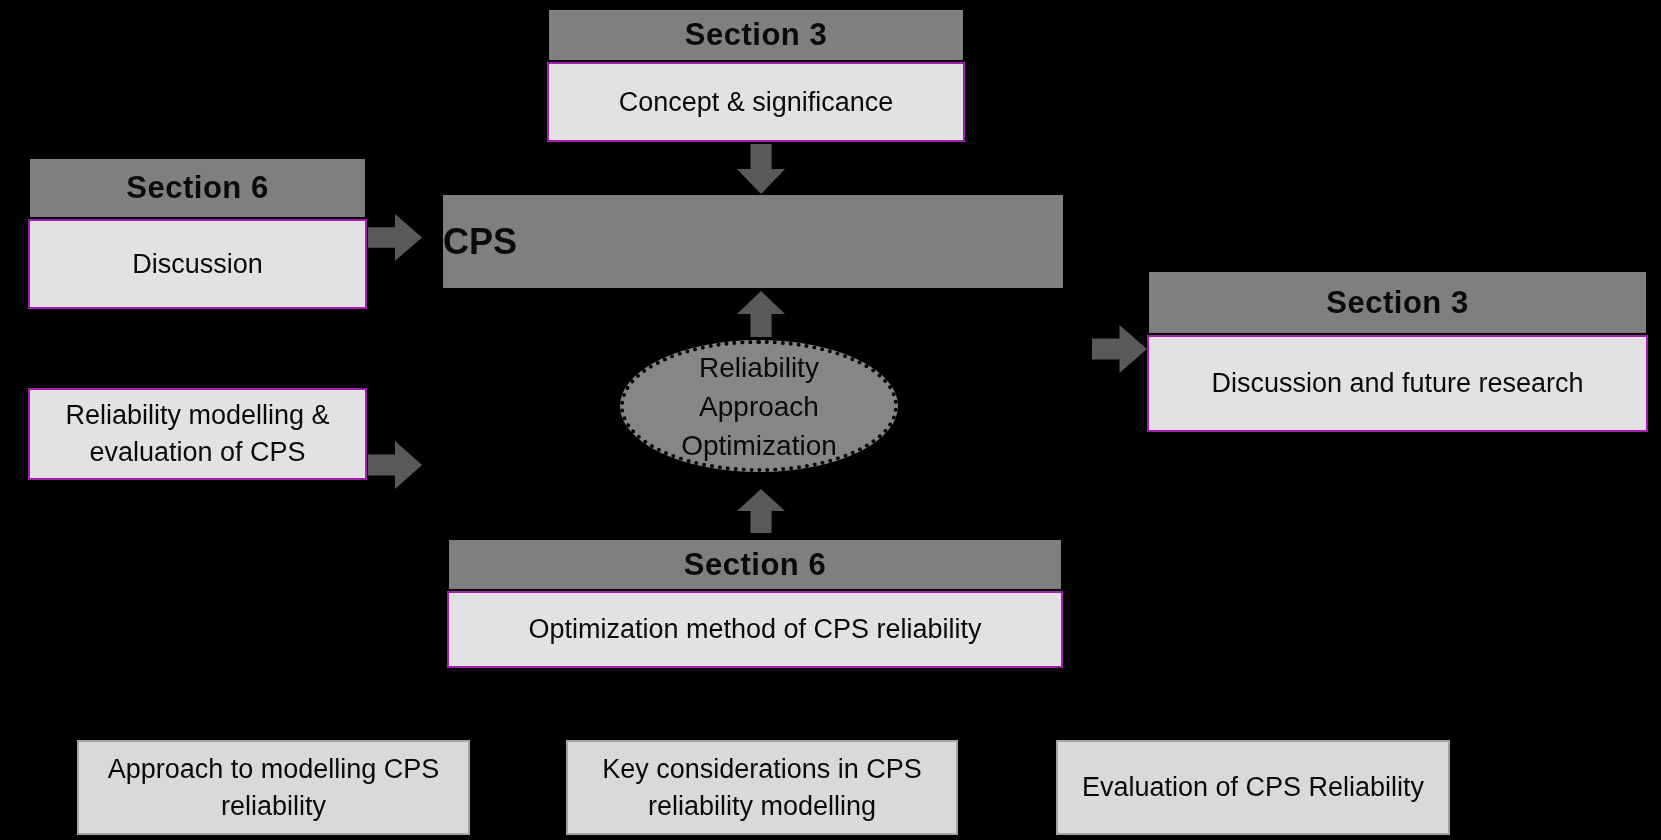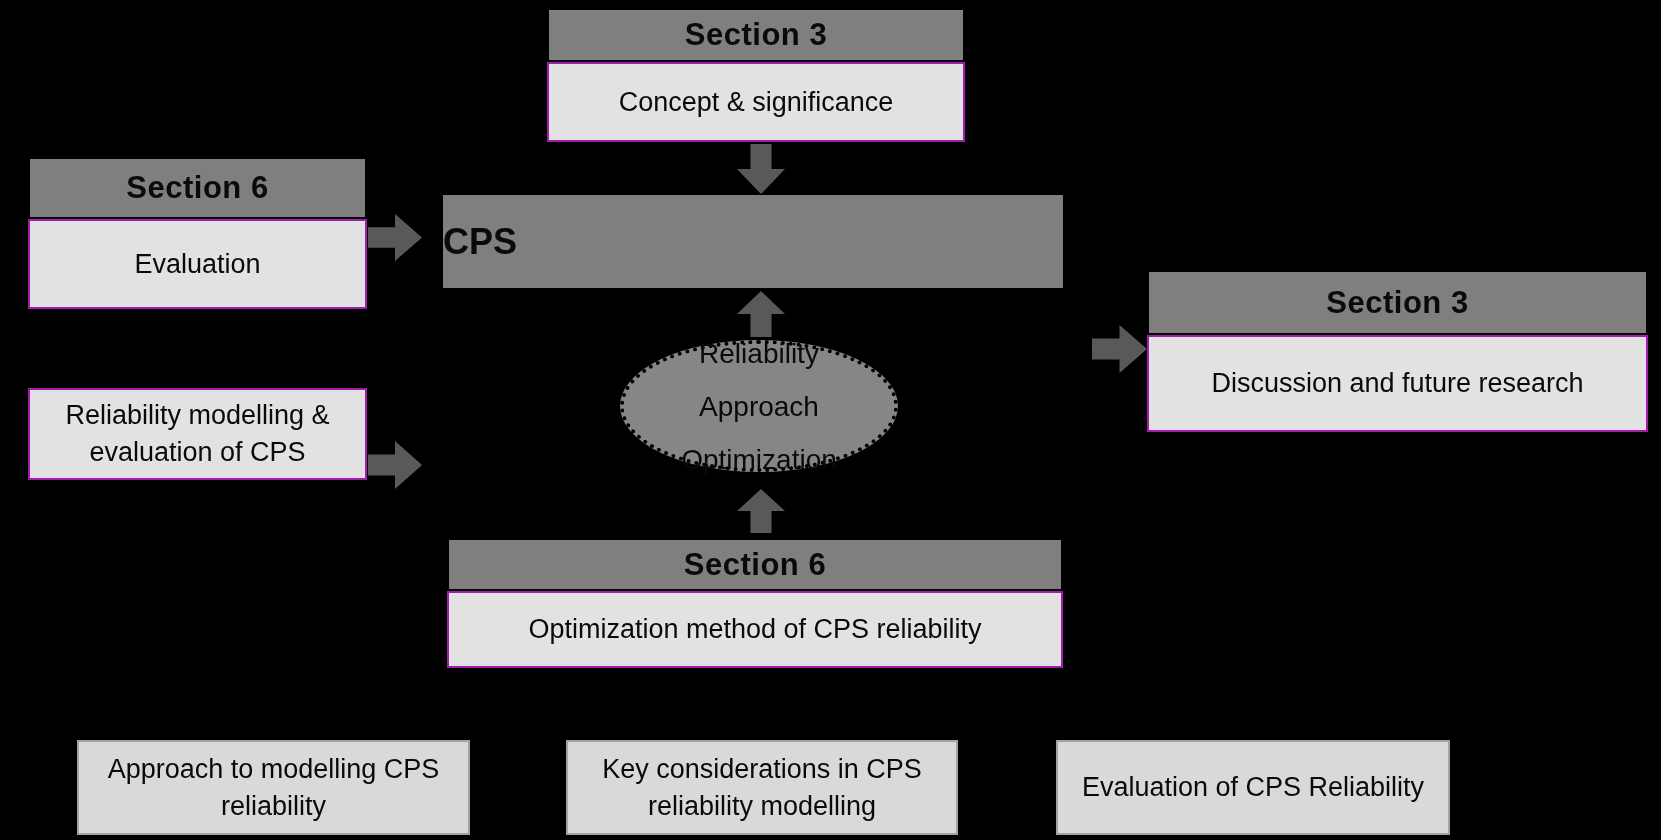--- a/index.html
+++ b/index.html
@@ -30,21 +30,21 @@
     position:absolute;left:443px;top:195px;width:620px;height:93px;
     background:#7f7f7f;display:flex;align-items:center;justify-content:flex-start;
     font-weight:bold;font-size:36px;
   }
 
   
   .ellipse{
     position:absolute;left:620px;top:340px;width:278px;height:132px;
     box-sizing:border-box;background:#868686;border:4px dotted #000;border-radius:50%;
     display:flex;flex-direction:column;align-items:center;justify-content:center;
-    font-size:28px;line-height:39px;text-align:center;gap:14px;
+    font-size:28px;line-height:39px;text-align:center;
   }
 
   
   .arrow{position:absolute;background:#595959;}
   .arrow-down{clip-path:polygon(28% 0,72% 0,72% 50%,100% 50%,50% 100%,0 50%,28% 50%);}
   .arrow-up{clip-path:polygon(50% 0,100% 50%,72% 50%,72% 100%,28% 100%,28% 50%,0 50%);}
   .arrow-right{clip-path:polygon(0 28%,50% 28%,50% 0,100% 50%,50% 100%,50% 72%,0 72%);}
   #a1{left:737px;top:144px;width:48px;height:50px}
   #a2{left:368px;top:214px;width:54px;height:47px}
   #a3{left:368px;top:441px;width:54px;height:48px}
@@ -75,21 +75,21 @@
     <div class="sec-bd">
       <span>Concept &amp; significance</span>
     </div>
   </div>
 
   <div class="sec" id="s2">
     <div class="sec-hd">
       <span>Section 6</span>
     </div>
     <div class="sec-bd">
-      <span>Evaluation</span>
+      <span>Discussion</span>
     </div>
   </div>
 
   <div class="sec" id="s3">
     <div class="sec-bd">
       <span>Reliability modelling &amp; evaluation of CPS</span>
     </div>
   </div>
 
   <div class="sec" id="s4">

